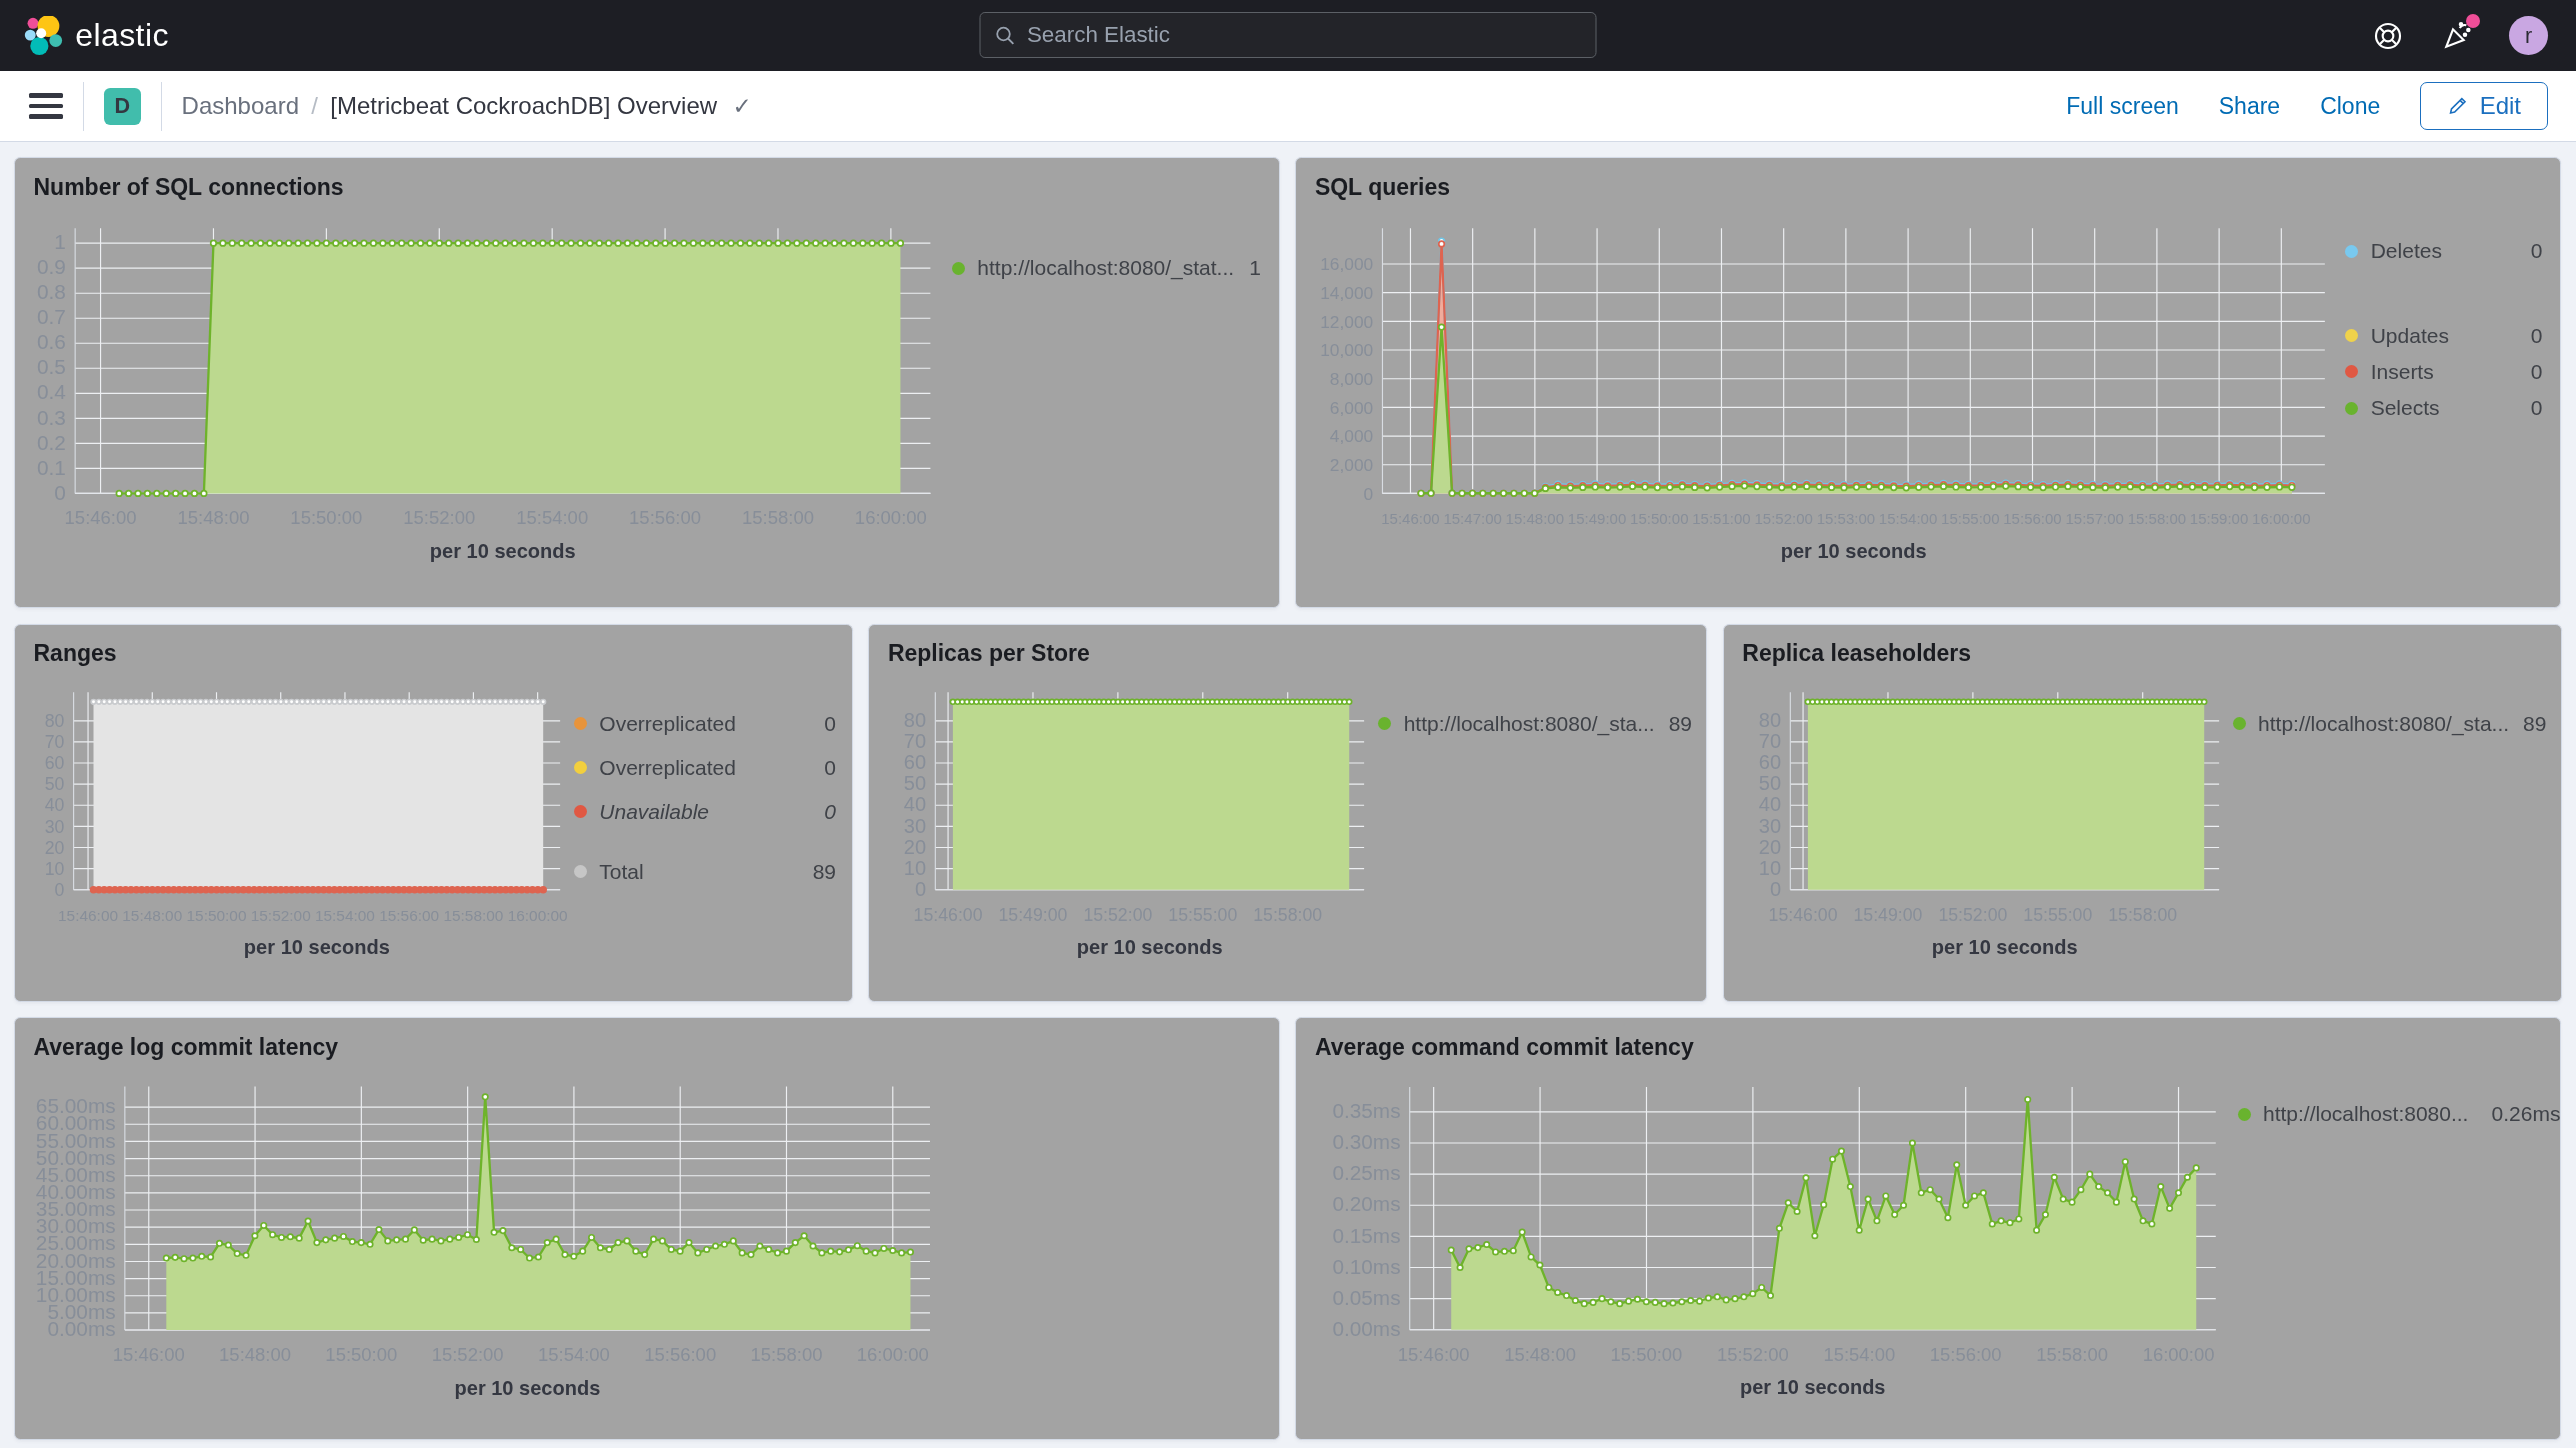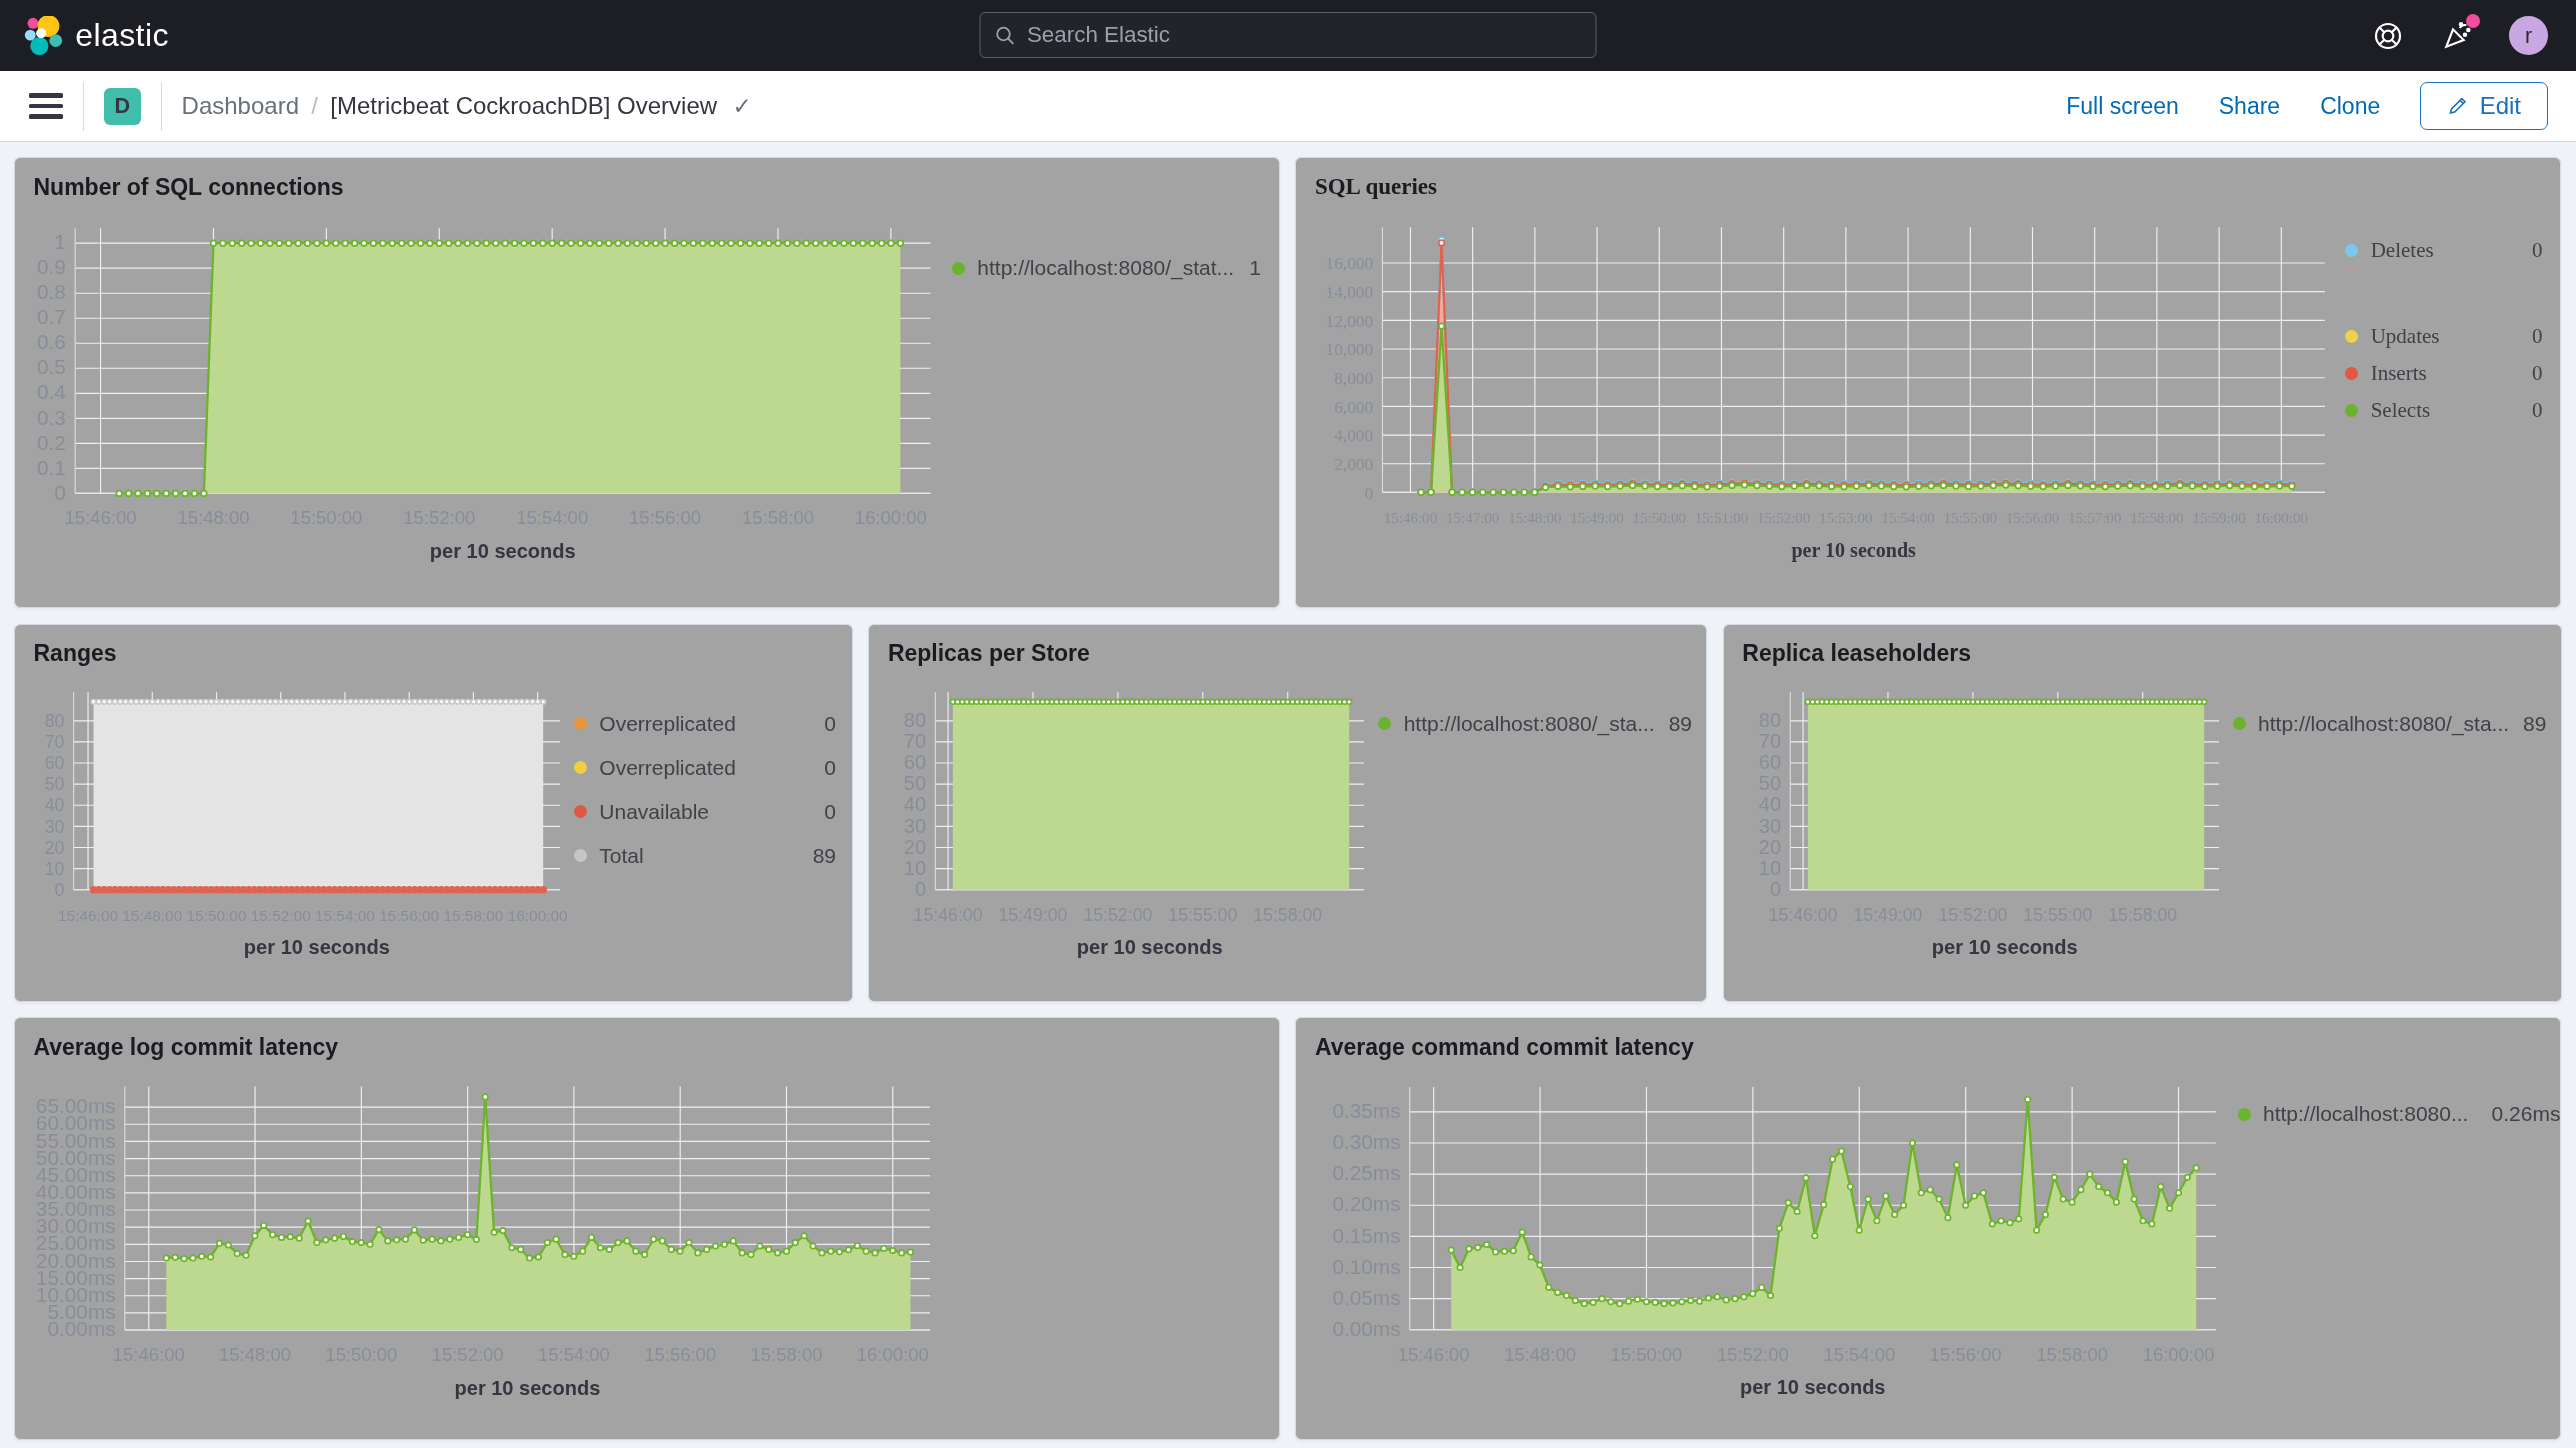--- a/index.html
+++ b/index.html
@@ -266,21 +266,21 @@
           </svg>
           <div class="legend" style="width: 309px; margin-top: 51px;">
             <div class="litem" style="margin-bottom: 12.3px; align-items: center;">
               <span class="ldot" style="background: rgb(105, 179, 46);"></span>
               <span class="llabel">http://localhost:8080/_stat...</span>
               <span class="lval">1</span>
             </div>
           </div>
         </div>
       </section>
-      <section class="panel" style="width: 1266px; height: 451px; flex: 0 0 auto; font-family: Liberation Serif, serif;">
+      <section class="panel" style="width: 1266px; height: 451px; flex: 0 0 auto;">
         <h3>SQL queries</h3>
         <div class="pbody">
           <svg width="1049" height="364" viewBox="0 0 1360 472">
             <line x1="148.2970297029703" x2="148.2970297029703" y1="30" y2="374" stroke="#EDEFF2" stroke-width="1.5"></line>
             <line x1="228.95709570957098" x2="228.95709570957098" y1="30" y2="374" stroke="#EDEFF2" stroke-width="1.5"></line>
             <line x1="309.6171617161716" x2="309.6171617161716" y1="30" y2="374" stroke="#EDEFF2" stroke-width="1.5"></line>
             <line x1="390.2772277227723" x2="390.2772277227723" y1="30" y2="374" stroke="#EDEFF2" stroke-width="1.5"></line>
             <line x1="470.937293729373" x2="470.937293729373" y1="30" y2="374" stroke="#EDEFF2" stroke-width="1.5"></line>
             <line x1="551.5973597359737" x2="551.5973597359737" y1="30" y2="374" stroke="#EDEFF2" stroke-width="1.5"></line>
             <line x1="632.2574257425744" x2="632.2574257425744" y1="30" y2="374" stroke="#EDEFF2" stroke-width="1.5"></line>
@@ -799,21 +799,21 @@
             <div class="litem" style="margin-bottom: 20px;">
               <span class="ldot" style="background: rgb(232, 148, 59);"></span>
               <span class="llabel">Overreplicated</span>
               <span class="lval">0</span>
             </div>
             <div class="litem" style="margin-bottom: 20px;">
               <span class="ldot" style="background: rgb(242, 207, 62);"></span>
               <span class="llabel">Overreplicated</span>
               <span class="lval">0</span>
             </div>
-            <div class="litem" style="margin-bottom: 20px;">
+            <div class="litem" style="margin-bottom: 36px; font-style: italic;">
               <span class="ldot" style="background: rgb(224, 88, 67);"></span>
               <span class="llabel">Unavailable</span>
               <span class="lval">0</span>
             </div>
             <div class="litem" style="margin-bottom: 20px;">
               <span class="ldot" style="background: rgb(198, 198, 198);"></span>
               <span class="llabel">Total</span>
               <span class="lval">89</span>
             </div>
           </div>

